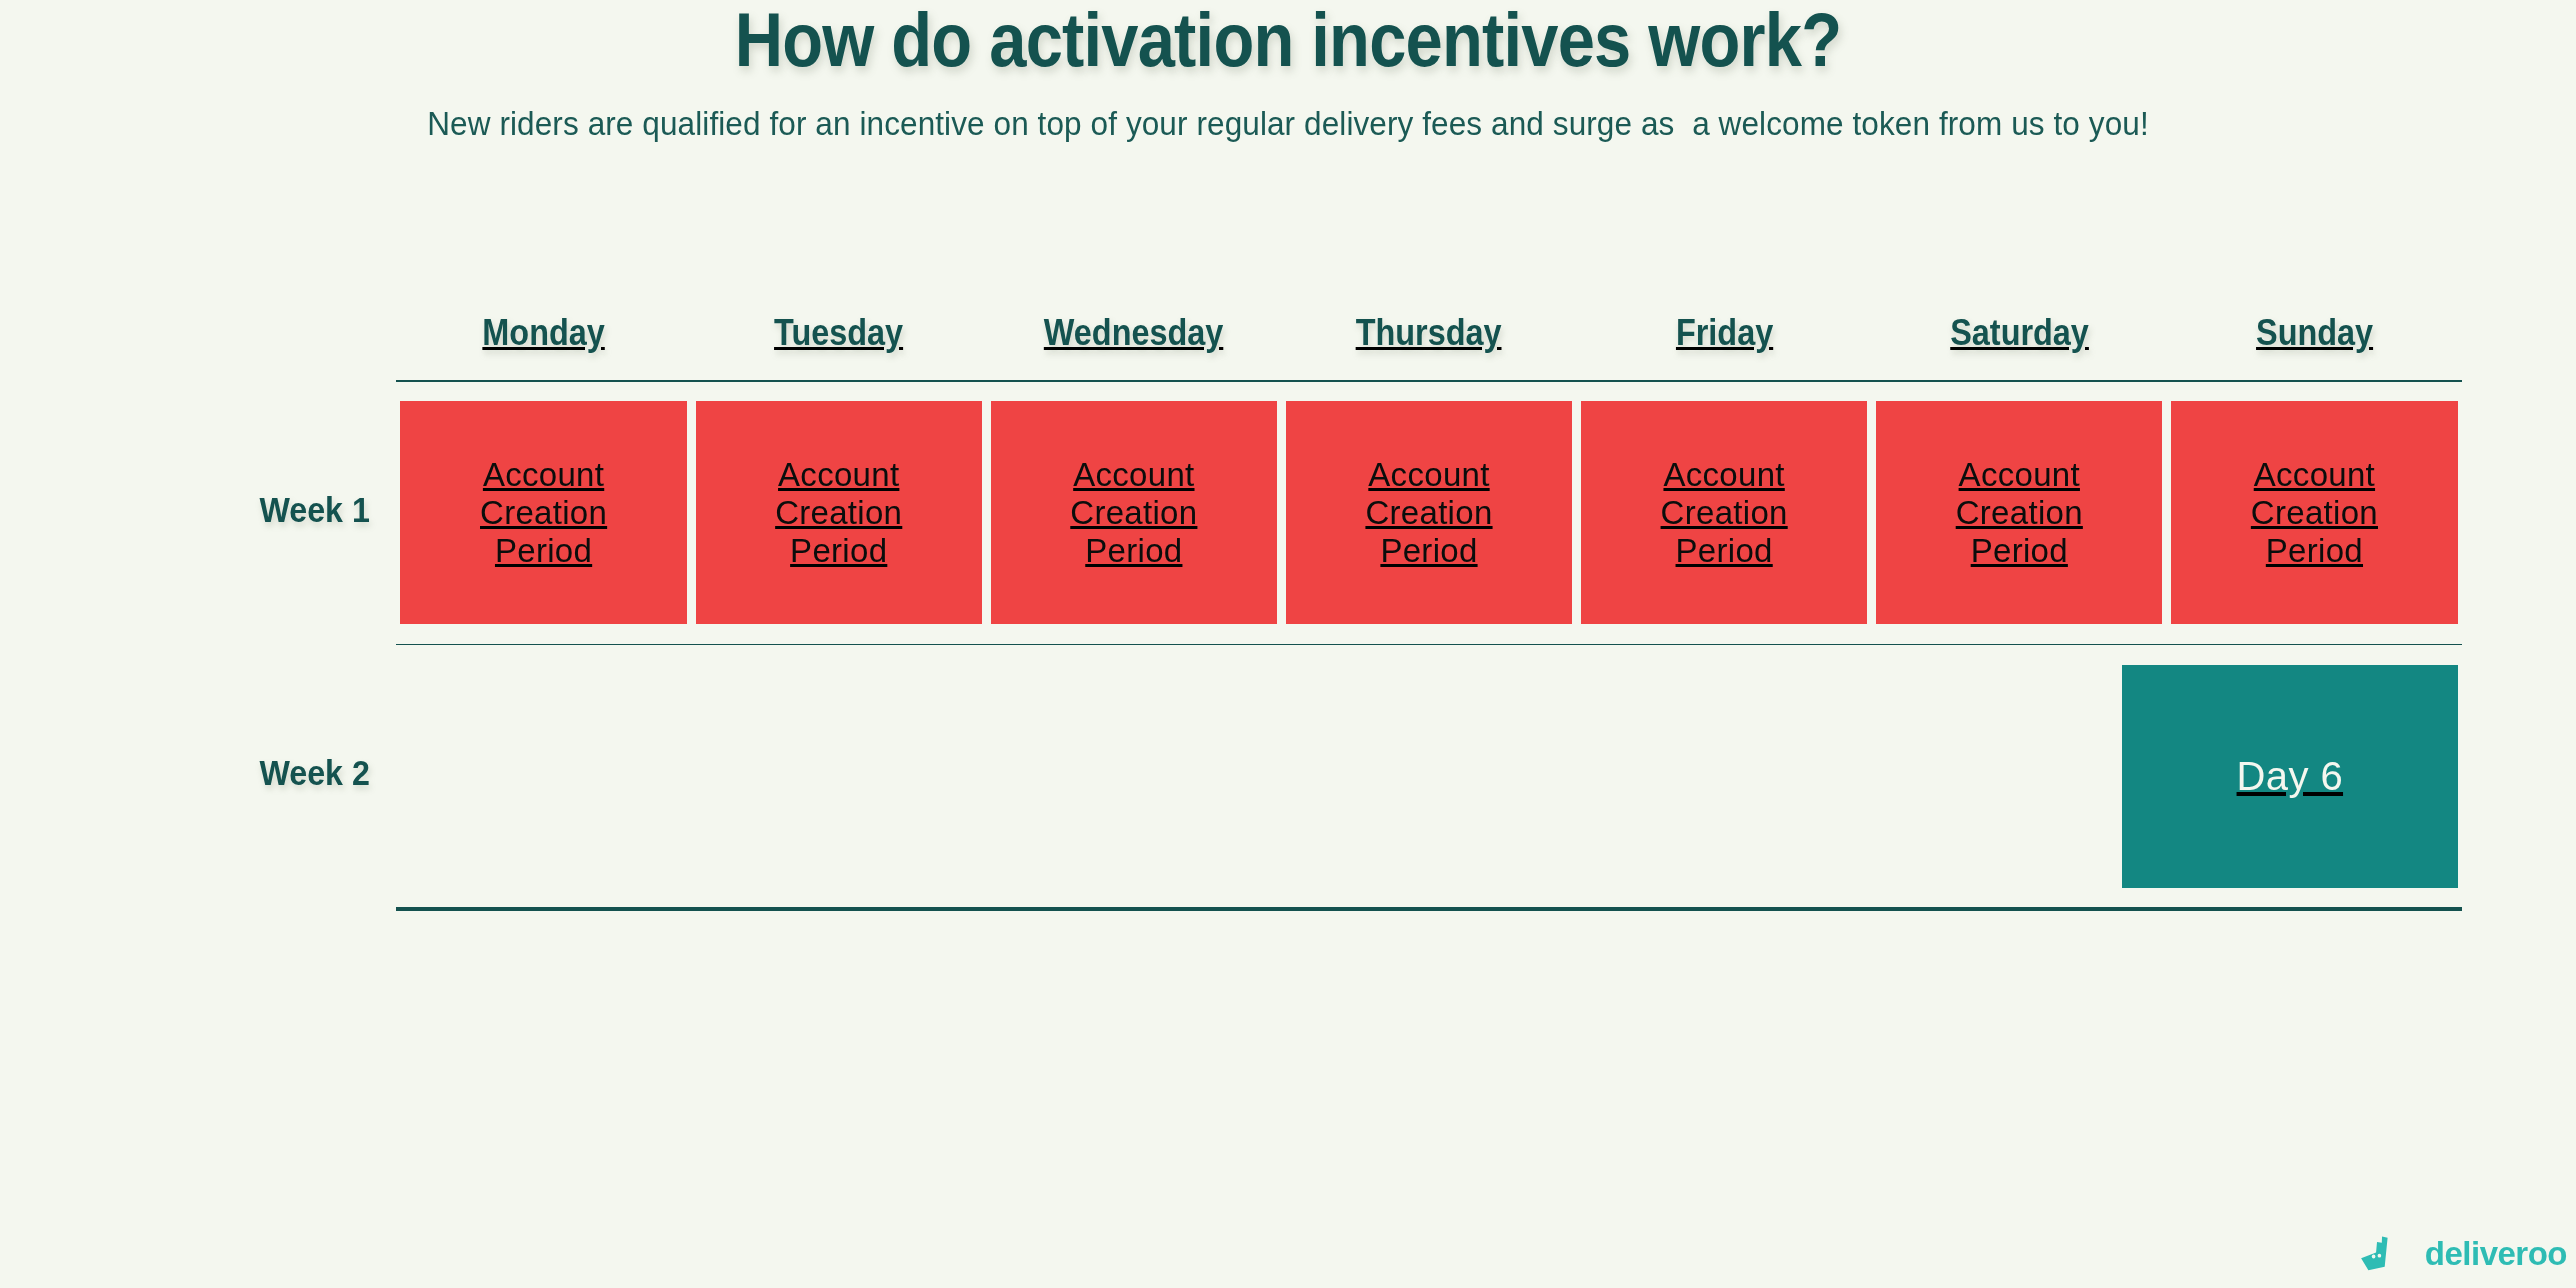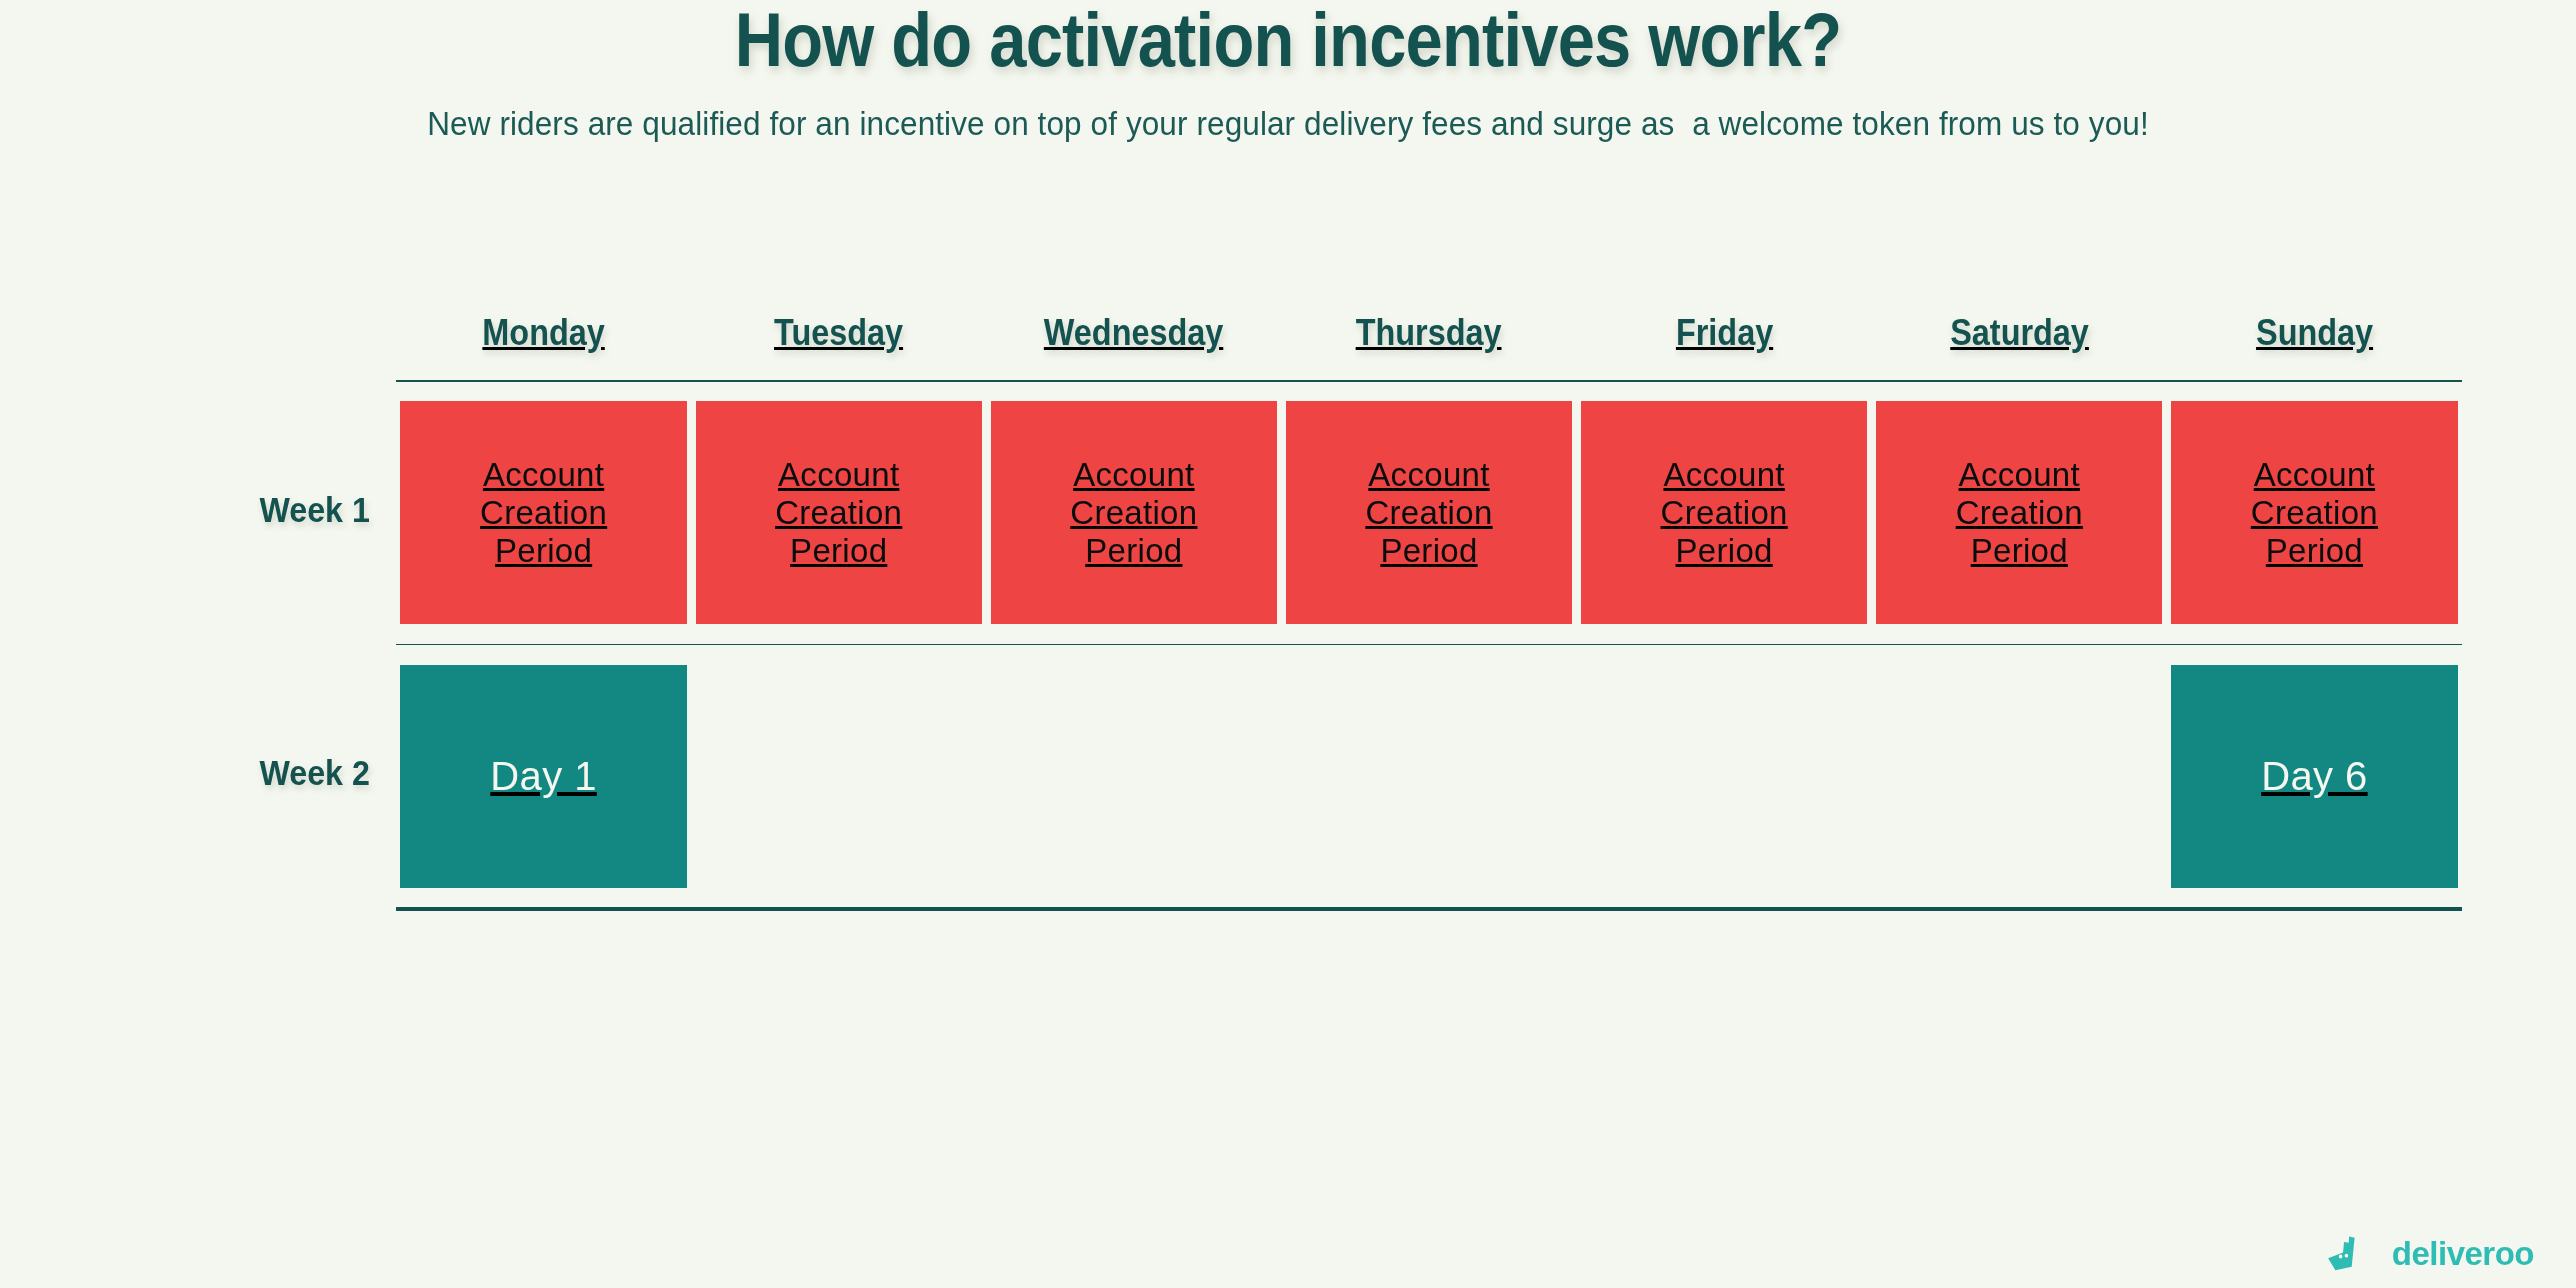--- a/index.html
+++ b/index.html
@@ -138,21 +138,21 @@
     transform: scaleX(0.92);
     text-shadow: 1.8px 3.5px 6.2px rgba(130,140,120,0.28);
     top: 50%;
     margin-top: -21px;
     line-height: 1;
   }
 
   
   .logo {
     position: absolute;
-    right: 42px;
+    right: 9px;
     bottom: 14px;
     display: flex;
     align-items: center;
     gap: 28px;
   }
   .logo-mark {
     width: 41px;
     height: 41px;
     display: block;
   }
@@ -241,25 +241,20 @@
         </div>
     </div>
   </div>
 
   <div class="divider"></div>
 
   <div class="week-row">
     <div class="week-label">Week 2</div>
     <div class="cells">
       <div class="cell-slot">
-          <div class="cell dark">
-            <span class="cell-text">Day 1</span>
-          </div>
-        </div>
-      <div class="cell-slot">
           <div class="cell empty"></div>
         </div>
       <div class="cell-slot">
           <div class="cell empty"></div>
         </div>
       <div class="cell-slot">
           <div class="cell empty"></div>
         </div>
       <div class="cell-slot">
           <div class="cell empty"></div>

